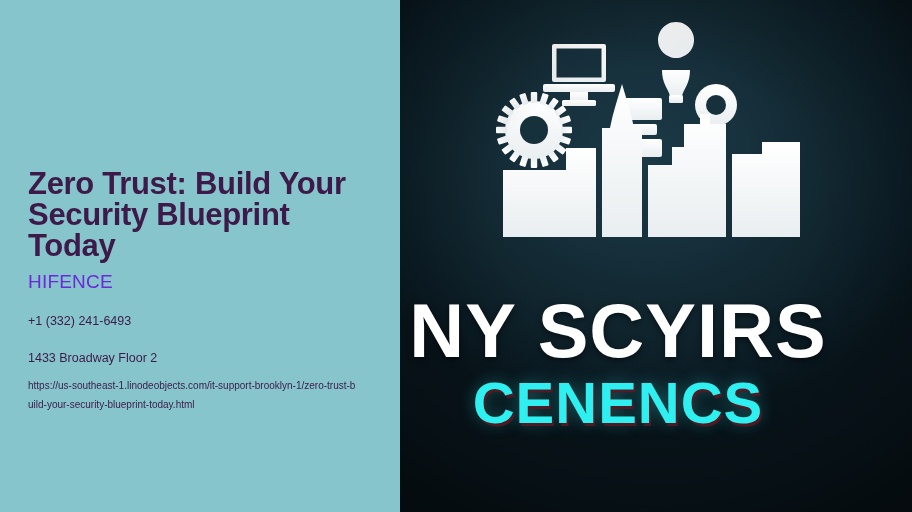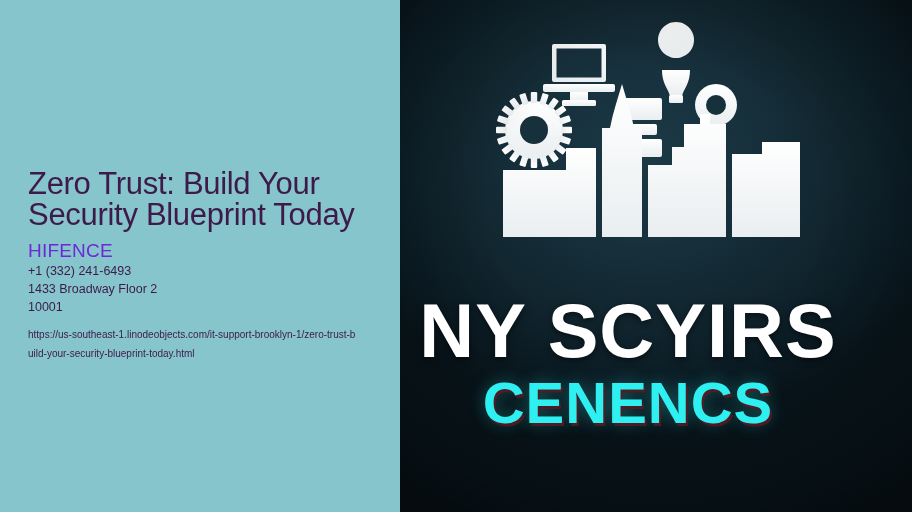--- a/index.html
+++ b/index.html
@@ -35,37 +35,37 @@
     position: absolute;
     left: 28px;
     top: 168px;
     width: 345px;
   }
 
   .page-title {
     margin: 0;
     font-size: 31px;
     line-height: 31px;
-    font-weight: 400;
+    font-weight: 700;
     letter-spacing: -0.3px;
     color: #3d1a4a;
     font-family: "Liberation Sans", sans-serif;
   }
 
   .brand-name {
     margin: 11px 0 0 0;
     font-size: 19px;
     line-height: 20px;
     font-weight: 400;
     letter-spacing: 0.2px;
     color: #6d28d9;
   }
 
   .contact-line {
-    margin: 3px 0 0 0;
+    margin: 22px 0 0 0;
     font-size: 12.5px;
     line-height: 15px;
     font-weight: 400;
     color: #3d1a4a;
   }
 
   .source-url {
     margin: 10px 0 0 0;
     font-size: 10px;
     line-height: 19px;
@@ -106,21 +106,21 @@
     position: absolute;
     left: 0;
     top: 0;
     width: 512px;
     height: 512px;
   }
 
   
   .banner-text {
     position: absolute;
-    left: 10px;
+    left: 0;
     top: 0;
     width: 436px;
     height: 512px;
     pointer-events: none;
   }
 
   .headline-main {
     position: absolute;
     top: 293px;
     left: 50%;
@@ -162,21 +162,20 @@
 
       <h1 class="page-title">Zero Trust: Build Your Security Blueprint Today</h1>
 
       <div class="brand-name">HIFENCE</div>
 
       <div class="contact-line">+1 (332) 241-6493</div>
 
       <div class="contact-line">1433 Broadway Floor 2</div>
 
 
-      <div class="contact-line">10001</div>
 
       <div class="source-url">https://us-southeast-1.linodeobjects.com/it-support-brooklyn-1/zero-trust-build-your-security-blueprint-today.html</div>
 
     </div>
   </div>
 
   <div class="right-panel">
 
     <svg class="artwork" viewBox="0 0 512 512">
       <defs>

